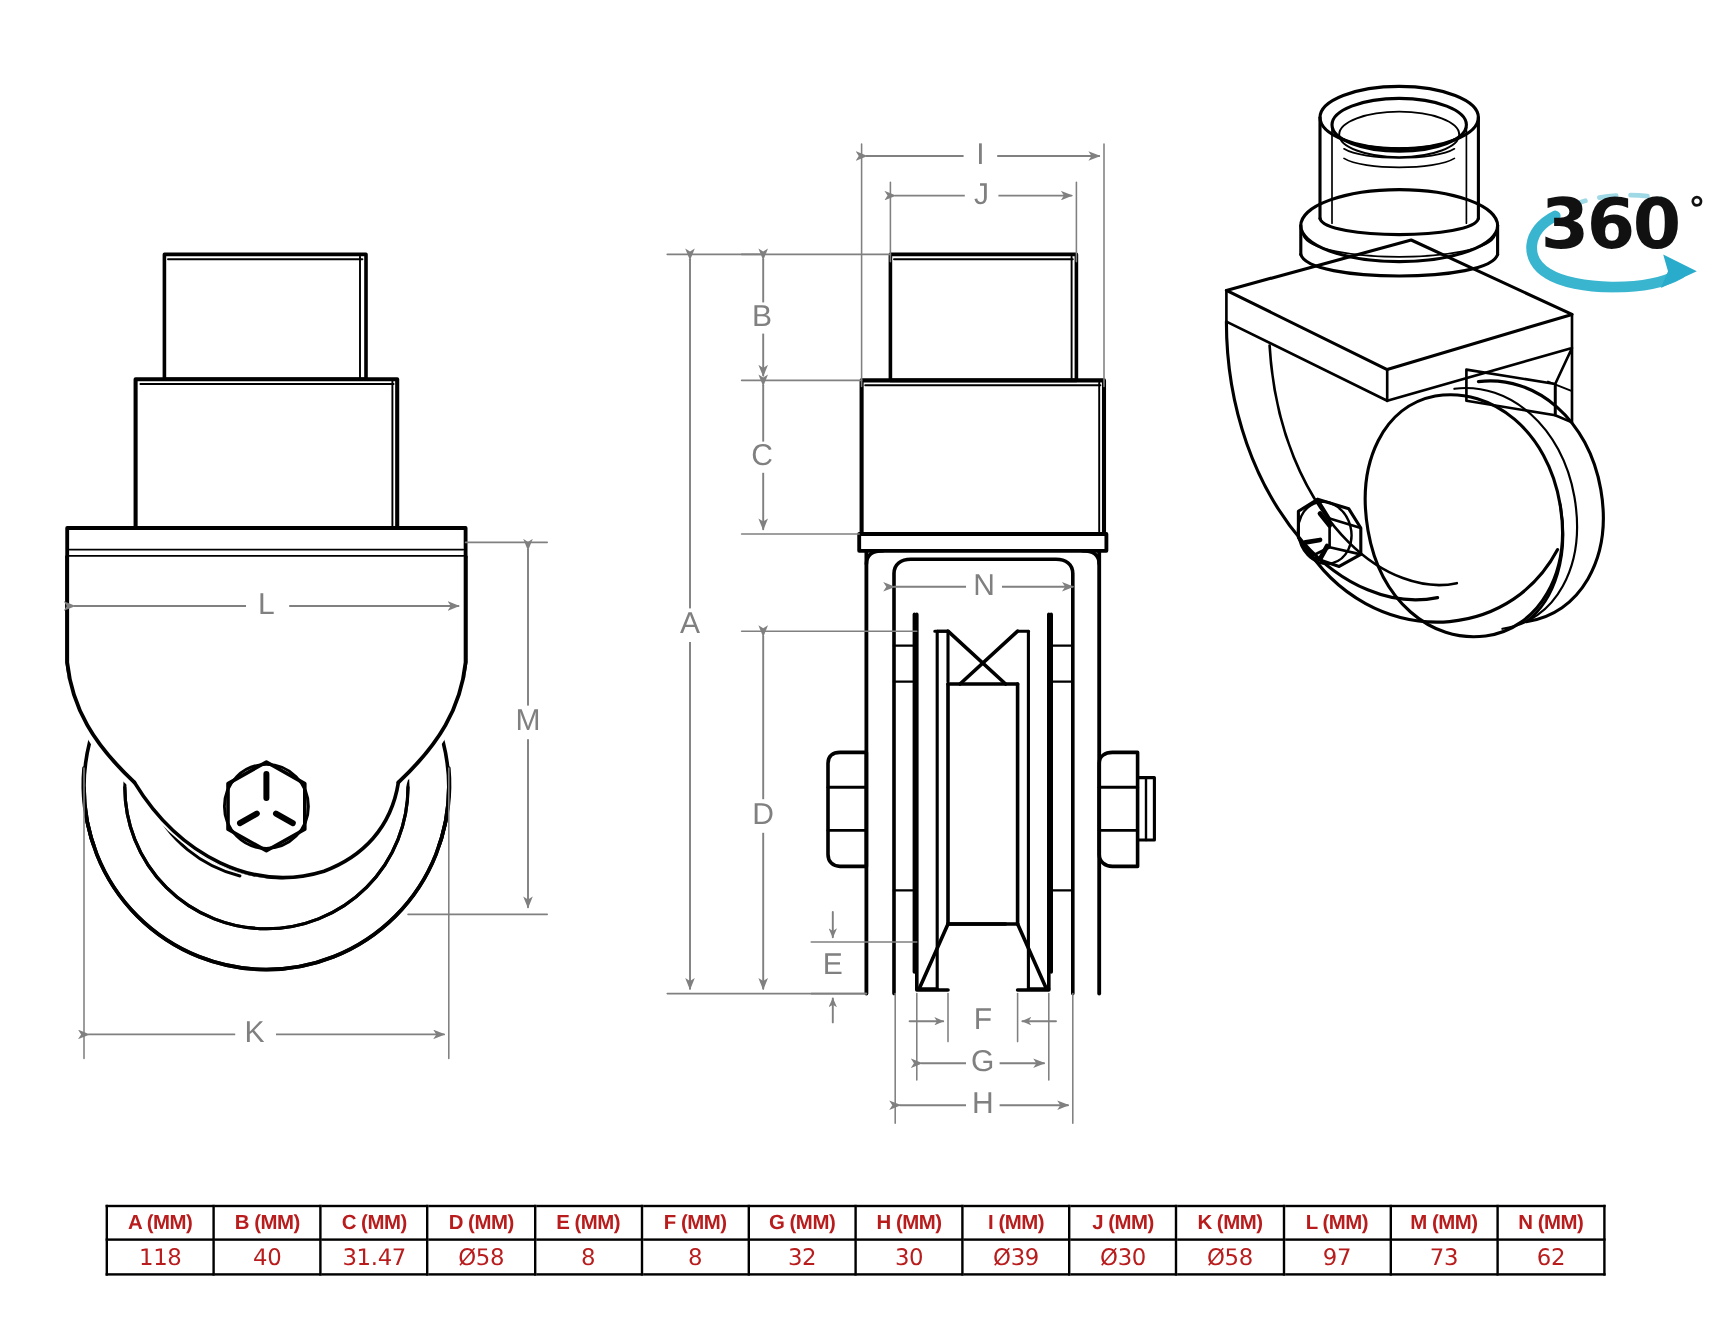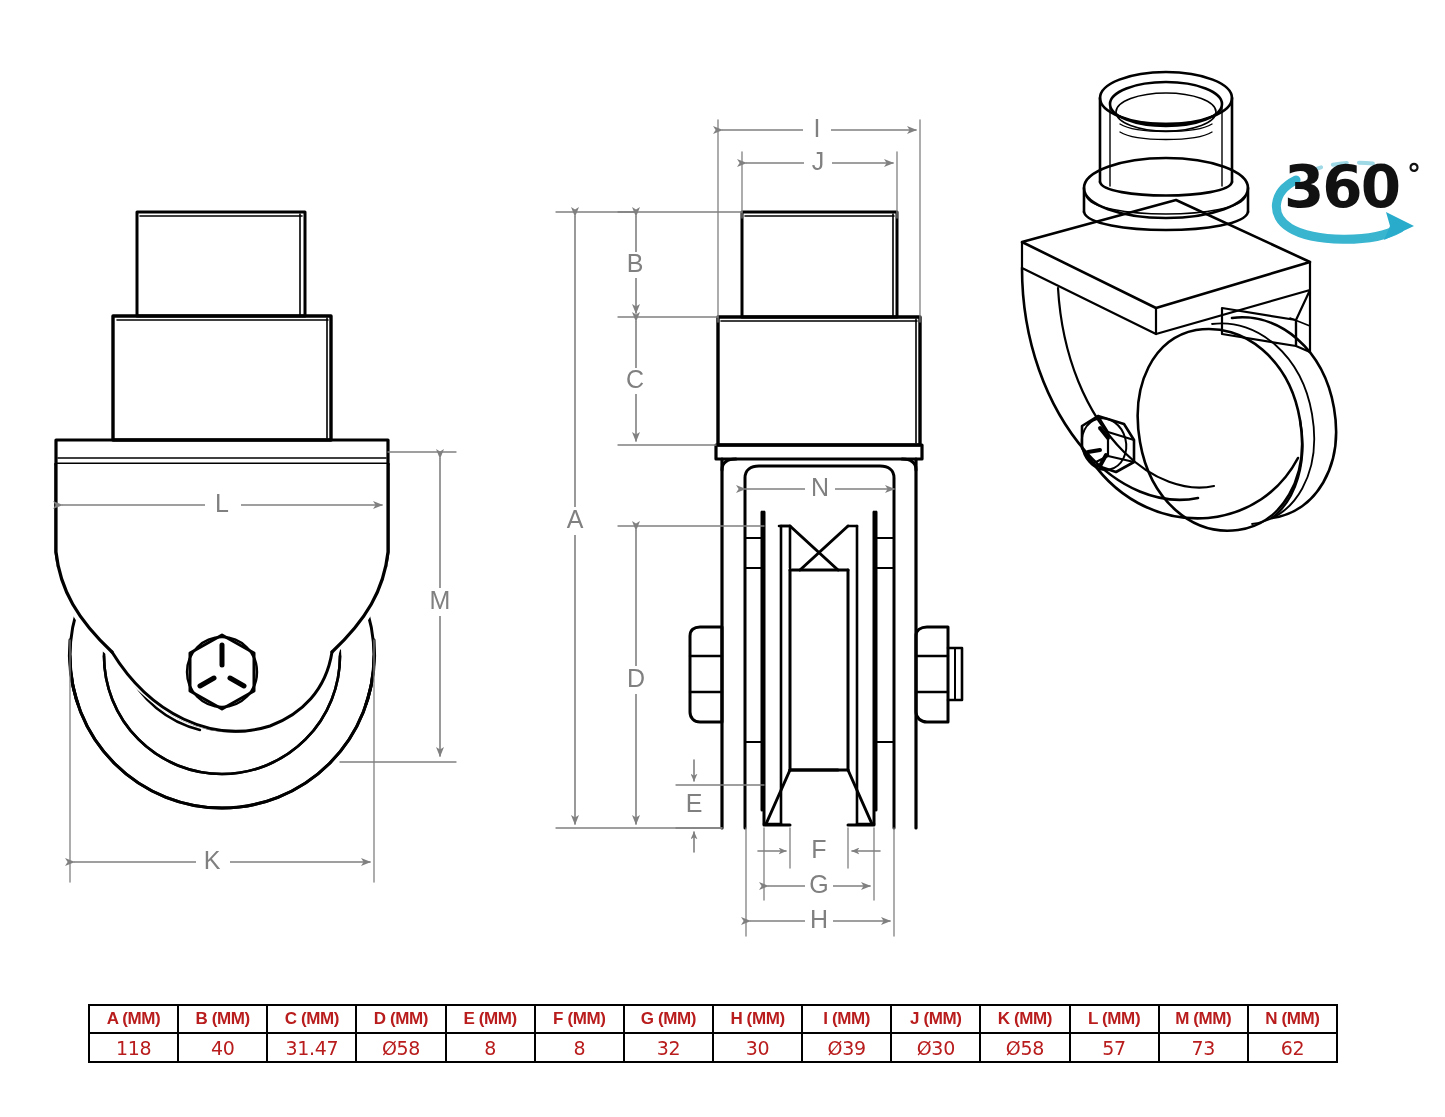--- a/index.html
+++ b/index.html
@@ -397,20 +397,20 @@
         <td>40</td>
         <td>31.47</td>
         <td>Ø58</td>
         <td>8</td>
         <td>8</td>
         <td>32</td>
         <td>30</td>
         <td>Ø39</td>
         <td>Ø30</td>
         <td>Ø58</td>
-        <td>57</td>
+        <td>97</td>
         <td>73</td>
         <td>62</td>
       </tr>
     </tbody>
   </table>
 
 </div>
 
 </body></html>

